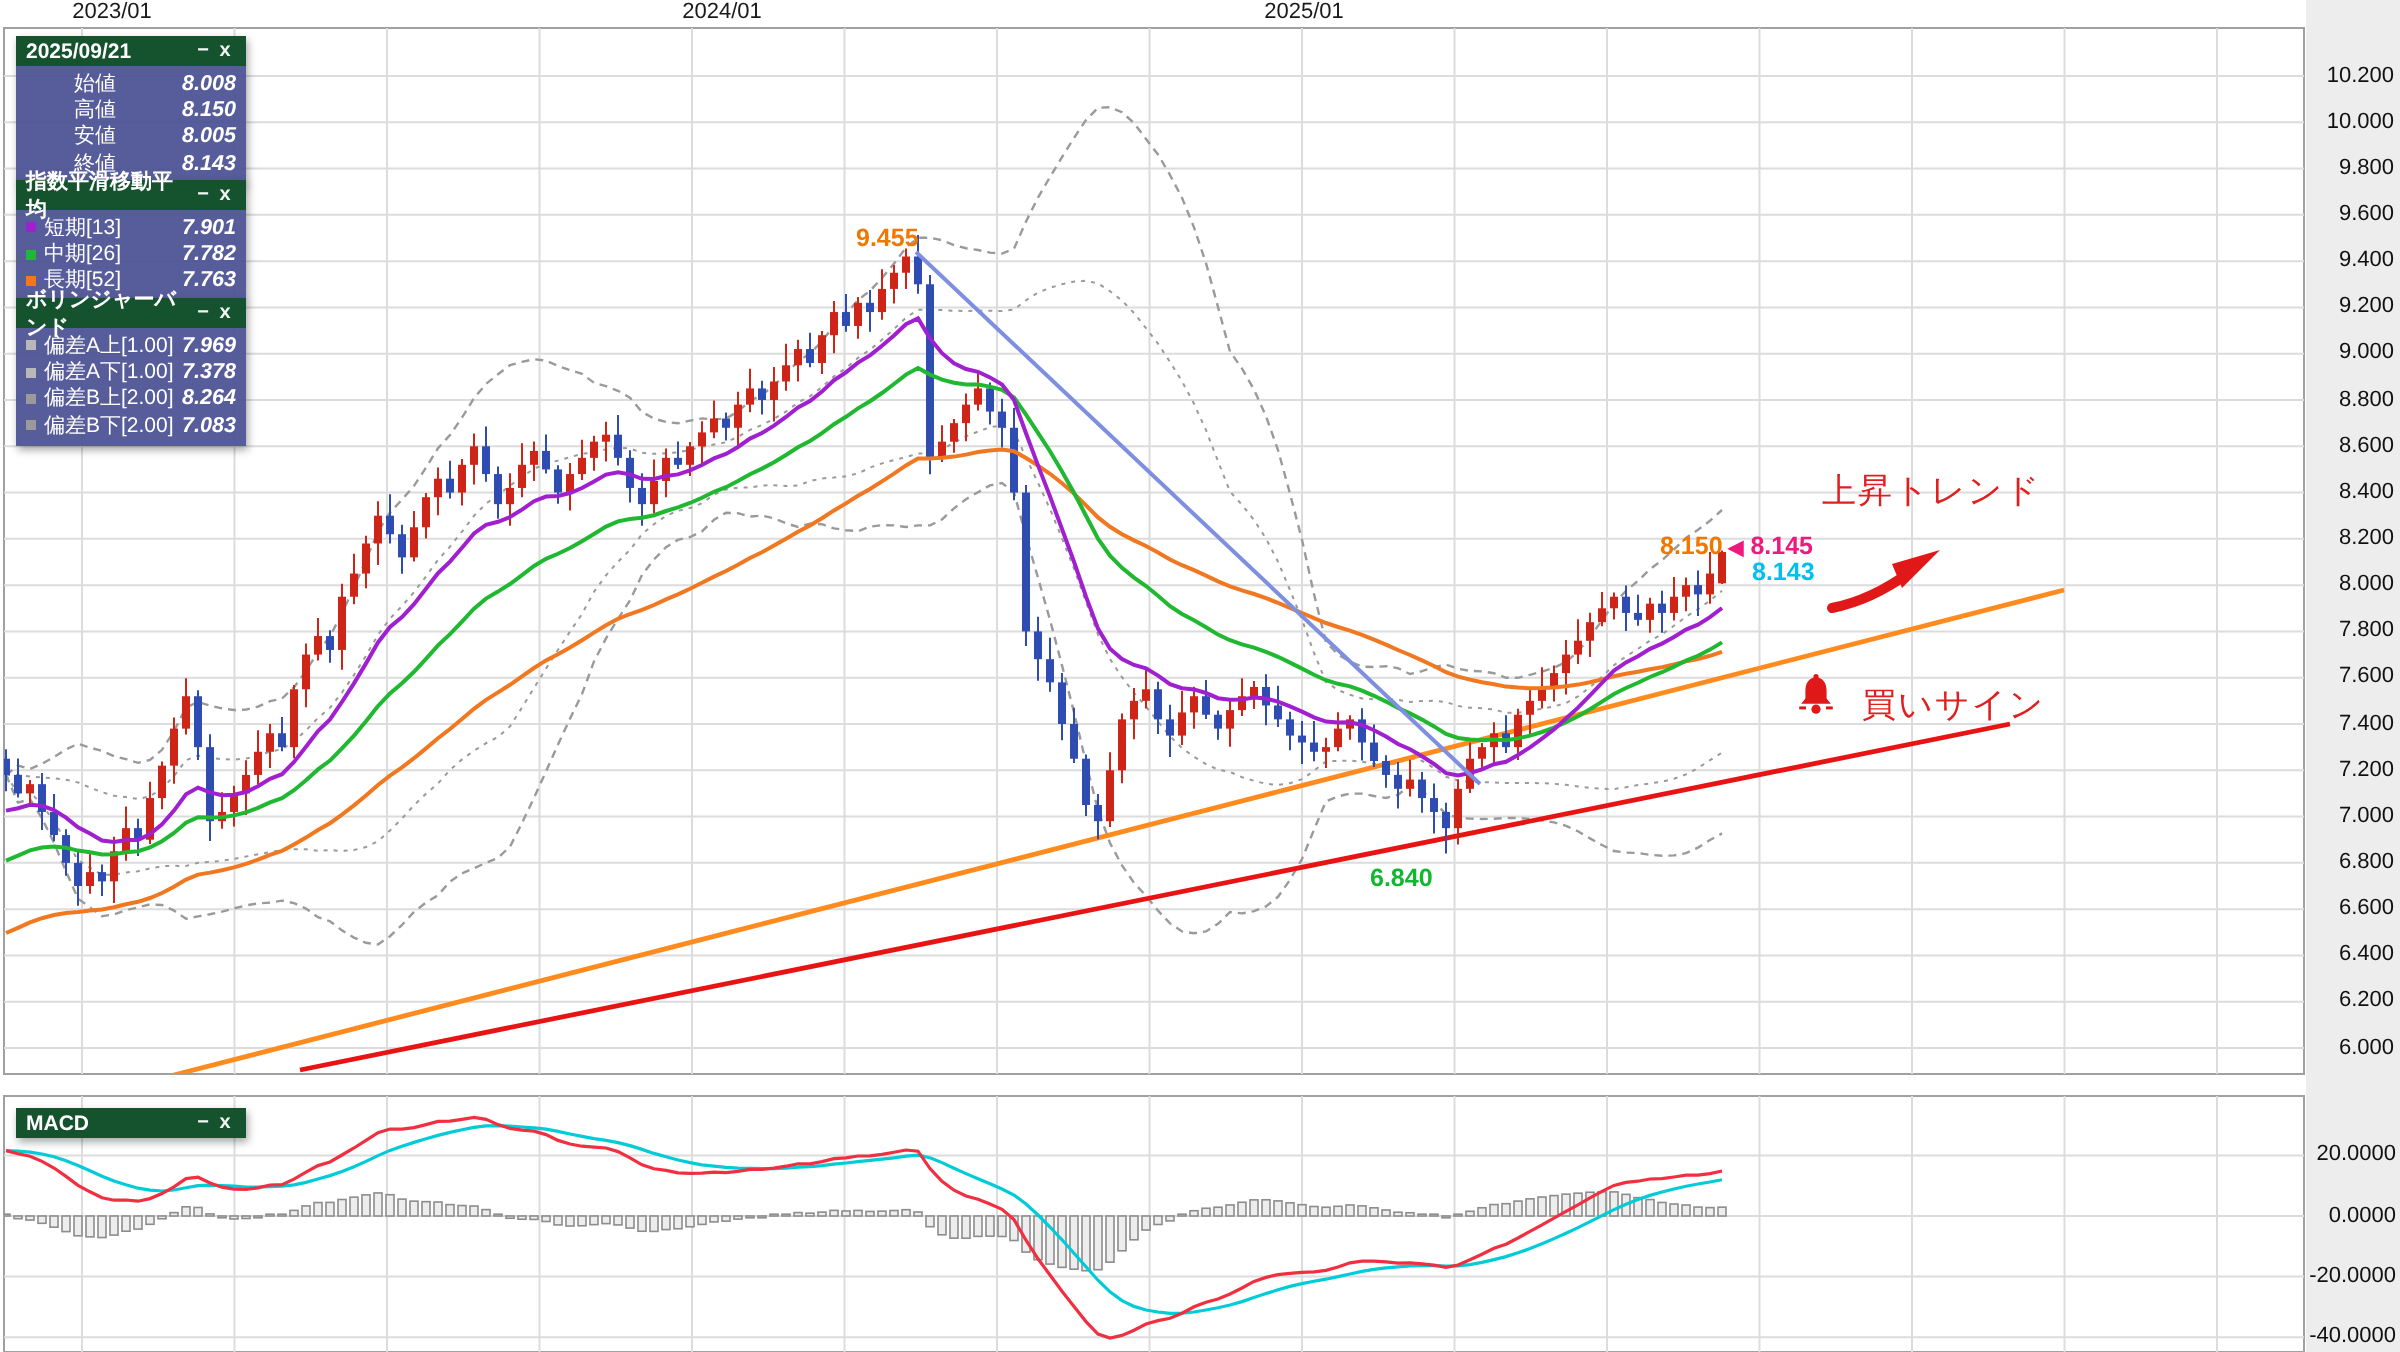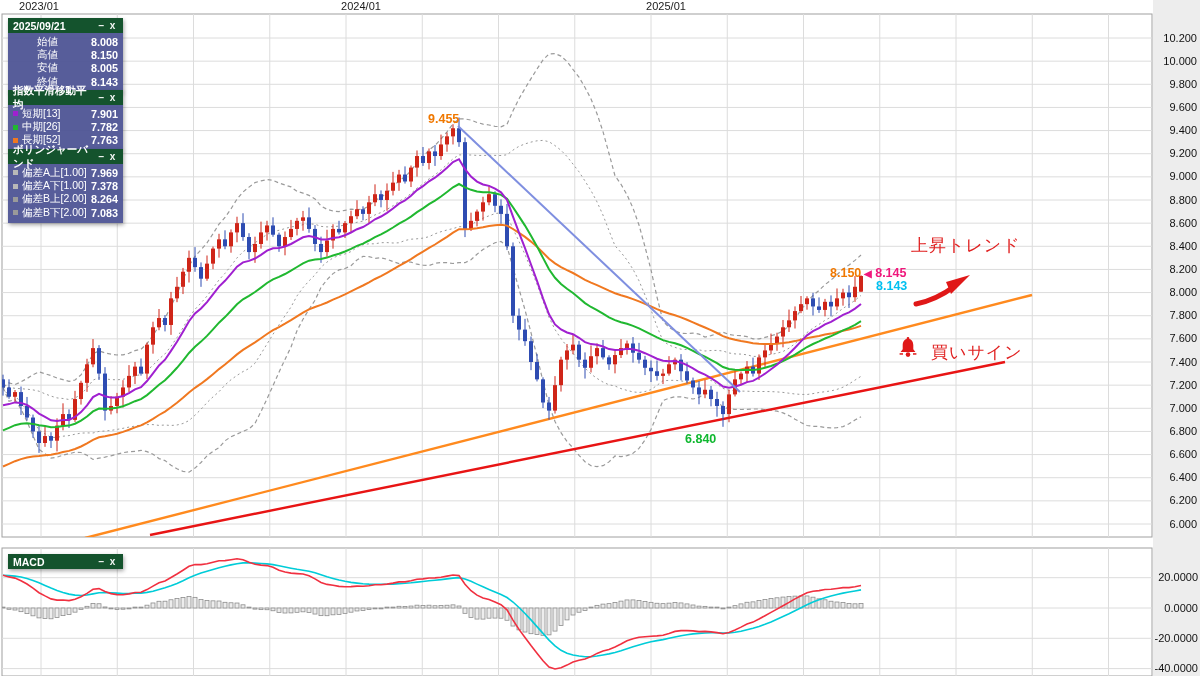--- a/index.html
+++ b/index.html
@@ -15,21 +15,21 @@
   .panel{position:absolute;left:8px;width:115px;z-index:4;color:#fff;
          box-shadow:1px 2px 4px rgba(0,0,0,.35);font-size:10.5px;}
   .panel-header{height:15px;background:#14532d;display:flex;align-items:center;
                 padding:0 5px;font-weight:bold;}
   .panel-header .ttl{flex:1;font-size:10.5px;}
   .win-btn{width:11px;text-align:center;font-size:10px;font-weight:bold;opacity:.95;}
   .panel-body{background:rgba(77,83,148,0.94);padding:2px 0 3px 0;}
   .prow{display:flex;align-items:center;height:13.4px;padding:0 5px;}
   .prow .dot{width:5px;height:5px;margin-right:4px;flex:none;}
   .prow .lbl{flex:1;white-space:nowrap;}
-  .prow .val{font-weight:700;font-size:10.8px;}
+  .prow .val{font-weight:700;font-size:10.8px;font-style:italic;}
   .prow.nodot .lbl{padding-left:24px;}
   
   .ann{position:absolute;z-index:3;white-space:nowrap;}
   .num{font-size:12.5px;font-weight:700;}
   .jp{font-size:17px;font-weight:400;letter-spacing:1px;}
 </style>
 </head>
 <body>
 
 <div id="right-strip"></div>
@@ -551,23 +551,23 @@
         <rect x="847" y="603.5379357264437" width="4" height="4.462064273556324" fill="#ededed" stroke="#8c8c8c" stroke-width="0.8"></rect>
         <rect x="853" y="603.8061154668877" width="4" height="4.193884533112301" fill="#ededed" stroke="#8c8c8c" stroke-width="0.8"></rect>
         <rect x="859" y="603.5787530059291" width="4" height="4.421246994070841" fill="#ededed" stroke="#8c8c8c" stroke-width="0.8"></rect>
       </g>
       <path d="M3.0,575.3L9.0,575.6L15.0,576.1L21.0,577.0L27.0,578.4L33.0,580.4L39.0,582.8L45.0,585.4L51.0,588.1L57.0,590.5L63.0,592.4L69.0,594.1L75.0,595.1L81.0,595.5L87.0,595.0L93.0,593.9L99.0,592.8L105.0,592.6L111.0,592.8L117.0,593.1L123.0,593.5L129.0,593.5L135.0,593.3L141.0,593.1L147.0,592.4L153.0,591.2L159.0,589.5L165.0,587.8L171.0,585.7L177.0,583.4L183.0,580.7L189.0,577.8L195.0,575.2L201.0,573.1L207.0,571.2L213.0,569.4L219.0,567.7L225.0,566.2L231.0,564.9L237.0,563.7L243.0,562.9L249.0,562.8L255.0,563.1L261.0,563.5L267.0,563.9L273.0,564.6L279.0,565.7L285.0,567.0L291.0,568.2L297.0,569.3L303.0,570.2L309.0,571.3L315.0,572.8L321.0,574.7L327.0,576.7L333.0,578.4L339.0,580.0L345.0,581.3L351.0,582.4L357.0,583.1L363.0,583.7L369.0,584.1L375.0,584.2L381.0,584.3L387.0,584.3L393.0,584.1L399.0,583.6L405.0,583.3L411.0,582.8L417.0,582.1L423.0,581.5L429.0,580.8L435.0,580.2L441.0,579.6L447.0,578.9L453.0,578.1L459.0,577.6L465.0,578.9L471.0,581.3L477.0,584.1L483.0,586.8L489.0,589.4L495.0,591.9L501.0,594.5L507.0,597.5L513.0,602.0L519.0,607.5L525.0,613.5L531.0,619.9L537.0,626.6L543.0,633.4L549.0,640.1L555.0,645.9L561.0,650.3L567.0,653.2L573.0,655.0L579.0,656.0L585.0,656.7L591.0,656.6L597.0,656.0L603.0,655.0L609.0,653.9L615.0,652.5L621.0,650.8L627.0,648.8L633.0,646.8L639.0,644.9L645.0,643.2L651.0,641.8L657.0,640.6L663.0,639.6L669.0,638.3L675.0,637.0L681.0,635.7L687.0,634.7L693.0,633.9L699.0,633.4L705.0,633.0L711.0,632.8L717.0,632.8L723.0,633.0L729.0,632.9L735.0,632.3L741.0,631.2L747.0,629.8L753.0,628.3L759.0,626.4L765.0,624.3L771.0,621.9L777.0,619.3L783.0,616.6L789.0,613.8L795.0,610.8L801.0,607.8L807.0,604.8L813.0,602.1L819.0,599.8L825.0,597.7L831.0,596.0L837.0,594.5L843.0,593.1L849.0,592.0L855.0,591.0L861.0,589.9" fill="none" stroke="#00ccd8" stroke-width="1.6"></path>
       <path d="M3.0,575.3L9.0,576.9L15.0,578.1L21.0,580.7L27.0,584.0L33.0,588.2L39.0,592.7L45.0,595.9L51.0,598.9L57.0,600.1L63.0,600.0L69.0,600.6L75.0,599.3L81.0,596.8L87.0,593.4L93.0,589.3L99.0,588.6L105.0,591.5L111.0,593.6L117.0,594.6L123.0,594.7L129.0,593.9L135.0,592.5L141.0,592.3L147.0,589.6L153.0,586.1L159.0,582.8L165.0,581.0L171.0,577.5L177.0,574.0L183.0,570.2L189.0,566.3L195.0,564.5L201.0,564.6L207.0,563.8L213.0,562.3L219.0,560.7L225.0,560.6L231.0,559.7L237.0,558.7L243.0,559.7L249.0,562.3L255.0,564.2L261.0,565.1L267.0,565.6L273.0,567.3L279.0,570.2L285.0,572.0L291.0,573.1L297.0,573.6L303.0,574.0L309.0,575.8L315.0,578.9L321.0,582.4L327.0,584.4L333.0,585.2L339.0,586.4L345.0,586.7L351.0,586.6L357.0,586.1L363.0,586.3L369.0,585.7L375.0,584.7L381.0,584.7L387.0,584.1L393.0,583.1L399.0,581.9L405.0,581.9L411.0,580.8L417.0,579.3L423.0,578.9L429.0,578.0L435.0,577.9L441.0,577.2L447.0,576.1L453.0,575.0L459.0,575.6L465.0,584.3L471.0,590.7L477.0,595.1L483.0,598.0L489.0,599.6L495.0,602.0L501.0,604.7L507.0,609.8L513.0,620.1L519.0,629.4L525.0,637.5L531.0,645.6L537.0,653.2L543.0,660.8L549.0,667.0L555.0,669.0L561.0,667.7L567.0,665.1L573.0,662.0L579.0,660.3L585.0,659.1L591.0,656.6L597.0,653.4L603.0,651.1L609.0,649.5L615.0,647.0L621.0,644.0L627.0,640.7L633.0,638.7L639.0,637.3L645.0,636.7L651.0,636.2L657.0,635.9L663.0,635.2L669.0,633.5L675.0,631.4L681.0,630.6L687.0,630.6L693.0,630.9L699.0,631.6L705.0,631.4L711.0,631.9L717.0,632.6L723.0,633.7L729.0,632.5L735.0,629.9L741.0,627.1L747.0,624.1L753.0,622.1L759.0,619.0L765.0,615.7L771.0,612.4L777.0,609.1L783.0,605.7L789.0,602.4L795.0,598.9L801.0,595.7L807.0,592.7L813.0,591.2L819.0,590.6L825.0,589.5L831.0,589.3L837.0,588.5L843.0,587.6L849.0,587.6L855.0,586.8L861.0,585.5" fill="none" stroke="#f03040" stroke-width="1.6"></path>
     </g>
   </svg>
 
 <div class="overlay" id="date-axis">
-    <div class="datelab" style="left: 3px;">2023/01</div>
+    <div class="datelab" style="left: 20px;">2023/01</div>
     <div class="datelab" style="left: 325px;">2024/01</div>
-    <div class="datelab" style="left: 630px; text-align: center;">2025/01</div>
+    <div class="datelab" style="left: 616px; text-align: center;">2025/01</div>
   </div>
 <div class="overlay" id="y-axis">
     <div class="ylab" style="top: 31.5px;">10.200</div>
     <div class="ylab" style="top: 54.6429px;">10.000</div>
     <div class="ylab" style="top: 77.7857px;">9.800</div>
     <div class="ylab" style="top: 100.929px;">9.600</div>
     <div class="ylab" style="top: 124.071px;">9.400</div>
     <div class="ylab" style="top: 147.214px;">9.200</div>
     <div class="ylab" style="top: 170.357px;">9.000</div>
     <div class="ylab" style="top: 193.5px;">8.800</div>

